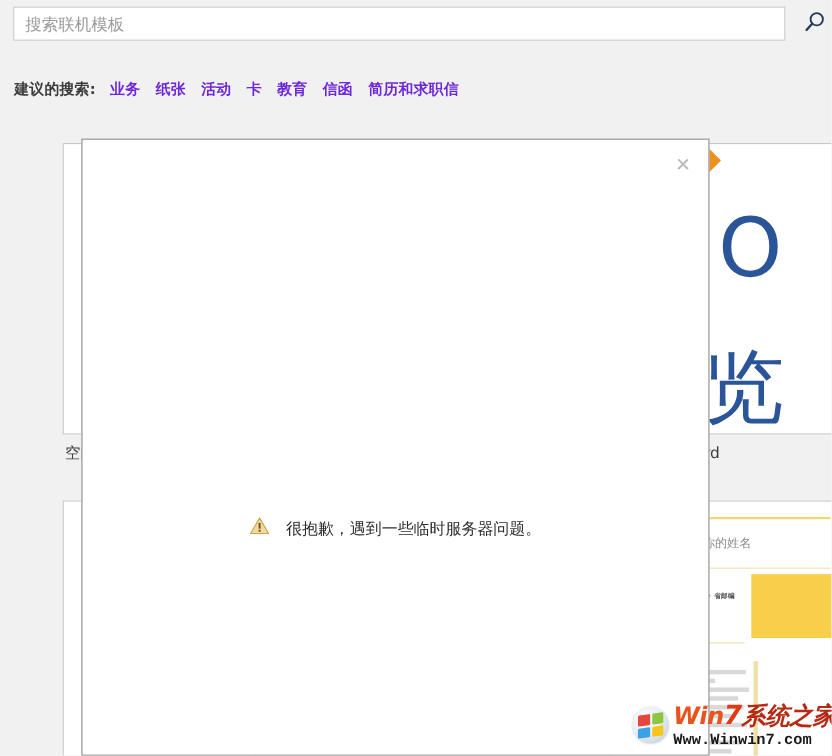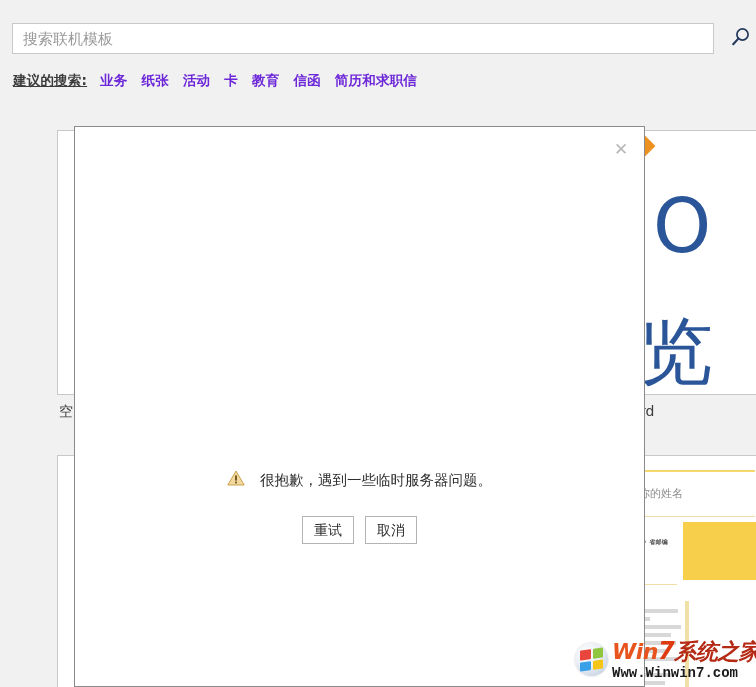--- a/index.html
+++ b/index.html
@@ -20,21 +20,21 @@
   .search-area {
     position: absolute;
     left: 0; top: 0;
     width: 756px;
     height: 100px;
     background: #f1f1f1;
   }
   .search-row {
     position: absolute;
     left: 12px;
-    top: 23px;
+    top: 6px;
     width: 732px;
     height: 33px;
   }
   .search-input {
     position: absolute;
     left: 0; top: 0;
     width: 702px;
     height: 31px;
     box-sizing: border-box;
     border: 1px solid #c9c9c9;
@@ -70,21 +70,20 @@
     display: flex;
     align-items: baseline;
     font-size: 13.5px;
     white-space: nowrap;
   }
   .suggested-label {
     color: #3c3c3c;
     font-weight: bold;
     margin-right: 13px;
     letter-spacing: 0.2px;
-    text-decoration: underline;
   }
   .suggested-link {
     color: #6d28d9;
     font-weight: bold;
     margin-right: 14px;
     cursor: pointer;
     letter-spacing: 0.2px;
   }
   .suggested-link:last-child { margin-right: 0; }
 
@@ -363,24 +362,20 @@
       <span>
         <svg width="18" height="16" viewBox="0 0 18 16" aria-hidden="true">
           <polygon points="9,1 17.2,15 0.8,15" fill="#f2d9a0" stroke="#c9a24d" stroke-width="1"></polygon>
           <rect x="8.1" y="5.4" width="1.8" height="5.2" fill="#6b4f14"></rect>
           <rect x="8.1" y="11.6" width="1.8" height="1.8" fill="#6b4f14"></rect>
         </svg>
       </span>
       <span class="dialog-msg">很抱歉，遇到一些临时服务器问题。</span>
     </div>
 
-    <div class="dialog-buttons">
-      <button class="dlg-btn">重试</button>
-      <button class="dlg-btn">取消</button>
-    </div>
   </div>
 </div>
 
 <div class="watermark">
   <div class="wm-logo">
     <div class="wm-flag">
       <div class="wm-q wm-q1"></div>
       <div class="wm-q wm-q2"></div>
       <div class="wm-q wm-q3"></div>
       <div class="wm-q wm-q4"></div>

